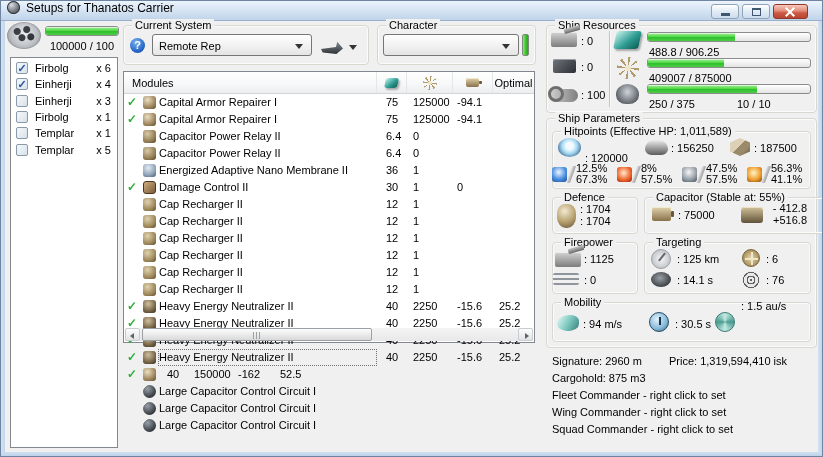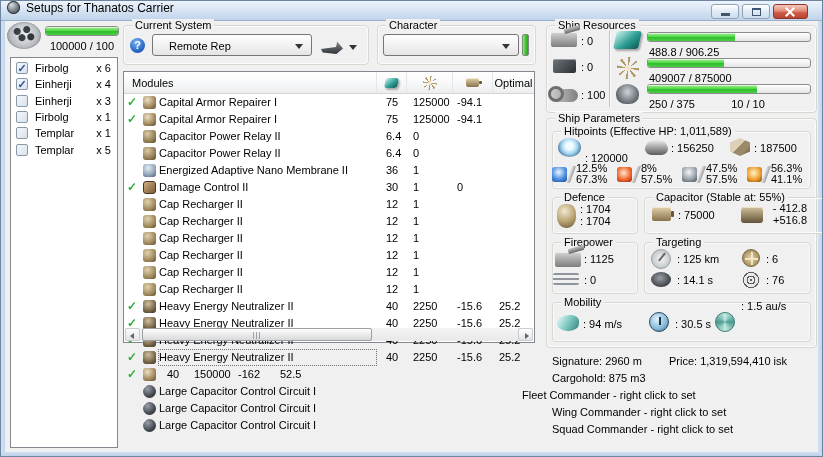--- a/index.html
+++ b/index.html
@@ -27,21 +27,21 @@
   .g-x1::before{transform:rotate(45deg)} .g-x1::after{transform:rotate(-45deg)}
   .chrome{position:absolute;background:linear-gradient(90deg,#d3e2f3,#c2d6ec)}
   #chrome-l{left:0;top:20px;width:4px;bottom:0}
   #chrome-r{right:0;top:20px;width:4px;bottom:0}
   #chrome-b{left:0;bottom:0;height:4px;right:0;background:linear-gradient(#cfdff1,#bed3ea)}
 
   
   .gb{position:absolute;border:1px solid #d8d8d2;border-radius:4px;box-shadow:inset 0 0 0 1px #fbfbfb}
   .gb-label{position:absolute;top:-7px;left:8px;background:#f0f0f0;padding:0 3px;line-height:12px}
   .combo{position:absolute;border:1px solid #767676;border-radius:3px;background:linear-gradient(#fefefe,#f0f0f0 60%,#e4e4e4);height:22px}
-  .combo .sel{position:absolute;left:16px;top:5px;line-height:12px}
+  .combo .sel{position:absolute;left:6px;top:5px;line-height:12px}
   .carat{position:absolute;width:0;height:0;border-left:4px solid transparent;border-right:4px solid transparent;border-top:5px solid #333}
   .listbox{position:absolute;background:#fff;border:1px solid #828790}
   .pbar{position:absolute;height:10px;border:1px solid #8c8c8c;border-radius:3px;background:linear-gradient(#ffffff,#e4e4e4);overflow:hidden}
   .pfill{height:100%;background:linear-gradient(#a4ef9a,#55d948 45%,#2cbe2c 50%,#4ccc44);box-shadow:inset 0 1px rgba(255,255,255,.6)}
   .vgbar{position:absolute;width:7px;height:22px;border:1px solid #7d8a7d;border-radius:2px;
     background:linear-gradient(90deg,#8ee87e,#3ec32e 55%,#2aa51e)}
 
   
   .i-dronebay{left:6px;top:21px;width:34px;height:27px;border-radius:50%;
     background:radial-gradient(circle at 30% 35%,#3a3f45 0 3px,transparent 4px),
@@ -492,21 +492,21 @@
   <div class="pbar" style="left:646px;top:57px;width:164px">
     <div class="pfill" style="width: 47%;"></div>
   </div>
   <div class="t" style="left:648px;top:71px">409007 / 875000</div>
 
   <div class="ab i-drone" style="left:615px;top:83px;width:23px;height:20px"></div>
   <div class="pbar" style="left:646px;top:83px;width:164px">
     <div class="pfill" style="width: 67%;"></div>
   </div>
   <div class="t" style="left:648px;top:97px">250 / 375</div>
-  <div class="t" style="left:712px;top:97px;width:70px;text-align:center">10 / 10</div>
+  <div class="t" style="left:736px;top:97px;width:70px;text-align:left">10 / 10</div>
 
   <div class="gb" style="left:545px;top:117px;width:271px;height:230px">
     <span class="gb-label">Ship Parameters</span>
   </div>
 
   <div class="gb" style="left:551px;top:130px;width:259px;height:58px;background:#f0f0f0">
     <span class="gb-label" style="white-space:nowrap">Hitpoints (Effective HP: 1,011,589)</span>
   </div>
   <div class="ab i-shield" style="left:557px;top:137px;width:23px;height:19px"></div>
   <div class="t" style="left:584px;top:151px">: 120000</div>
@@ -591,17 +591,17 @@
   <div class="ab i-speed" style="left:556px;top:314px;width:22px;height:16px"></div>
   <div class="t" style="left:582px;top:317px">: 94 m/s</div>
   <div class="ab i-clock" style="left:648px;top:311px;width:20px;height:20px"></div>
   <div class="t" style="left:674px;top:317px">: 30.5 s</div>
   <div class="ab i-warp" style="left:714px;top:311px;width:20px;height:20px"></div>
   <div class="t" style="left:740px;top:299px">: 1.5 au/s</div>
 
   <div class="t" style="left:551px;top:354px">Signature: 2960 m</div>
   <div class="t" style="left:668px;top:354px">Price: 1,319,594,410 isk</div>
   <div class="t" style="left:551px;top:371px">Cargohold: 875 m3</div>
-  <div class="t" style="left:521px;top:388px">Fleet Commander - right click to set</div>
+  <div class="t" style="left:551px;top:388px">Fleet Commander - right click to set</div>
   <div class="t" style="left:551px;top:422px">Squad Commander - right click to set</div>
   <div class="t" style="left:551px;top:405px">Wing Commander - right click to set</div>
 
 </div>
 
 </body></html>

